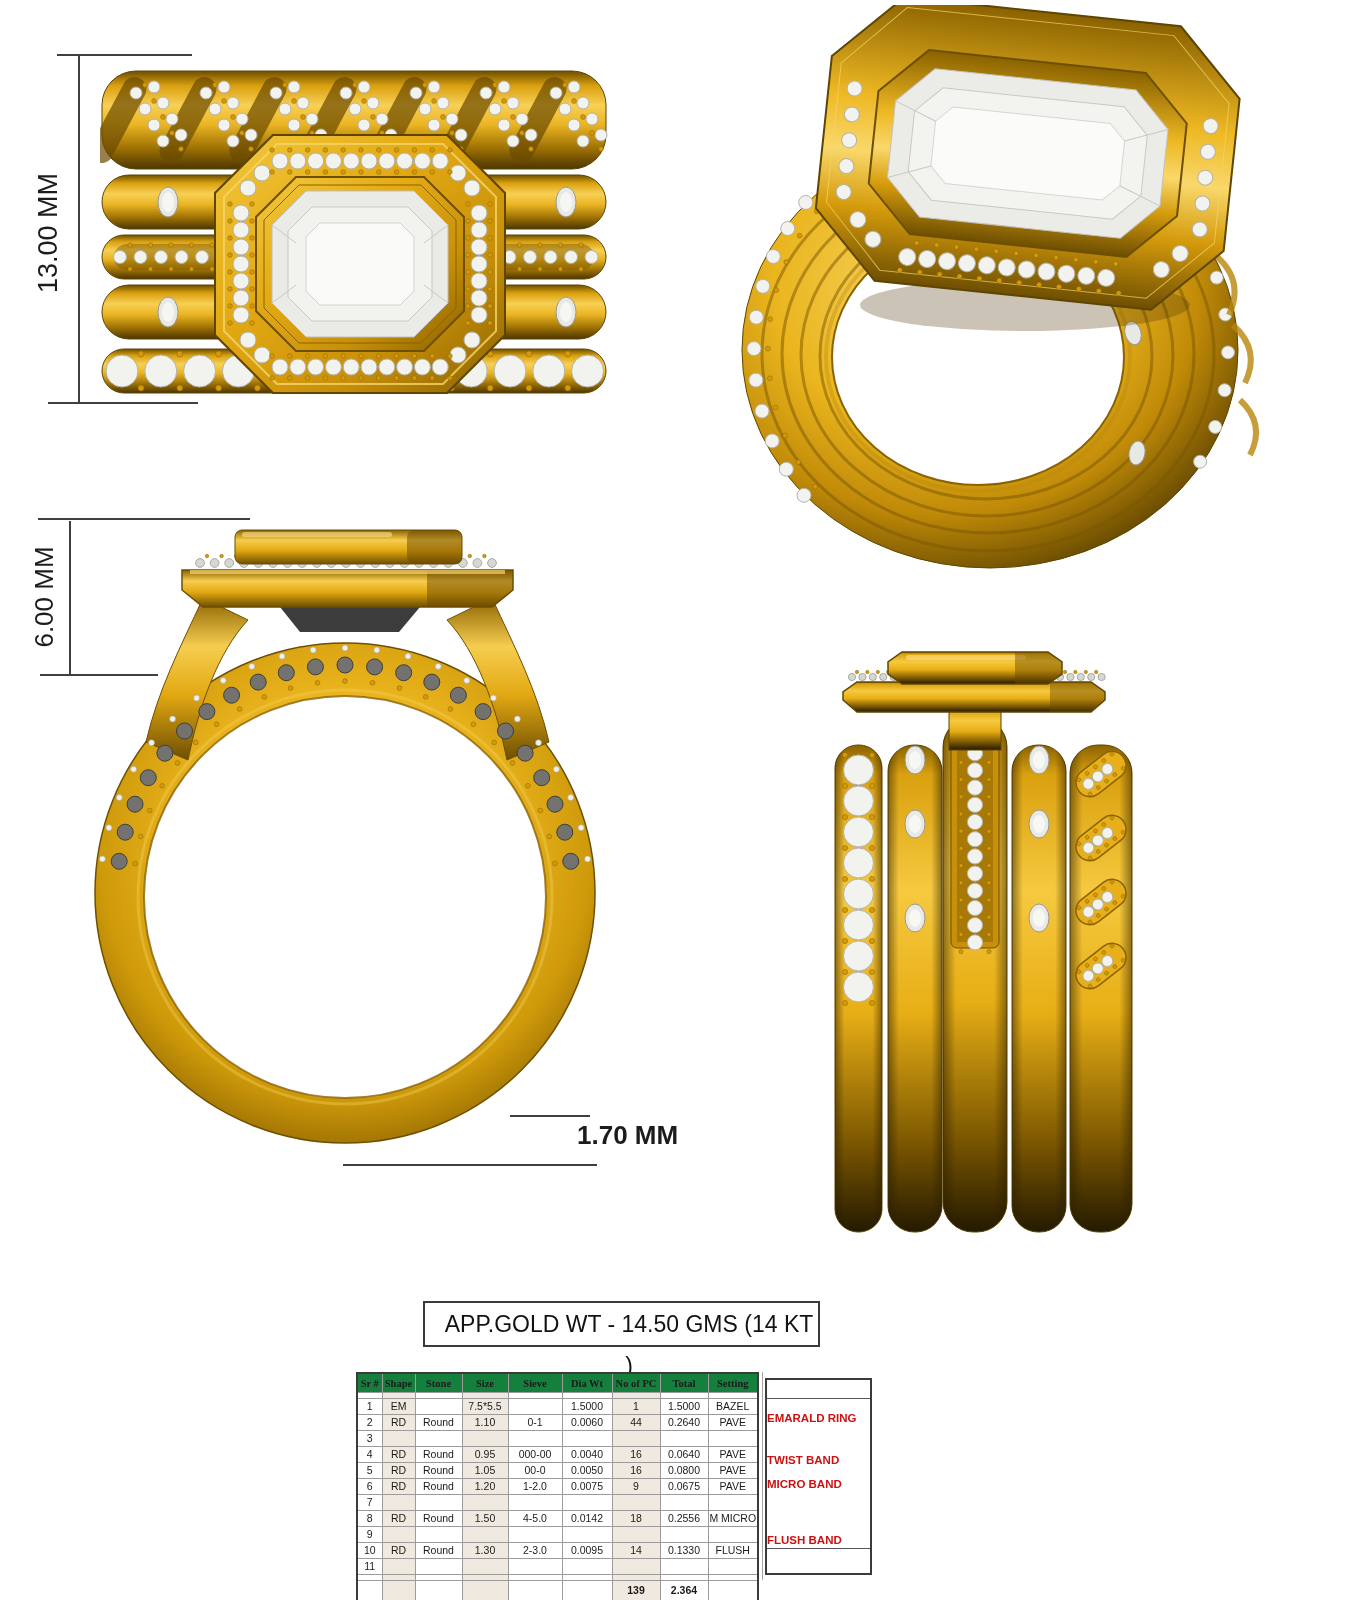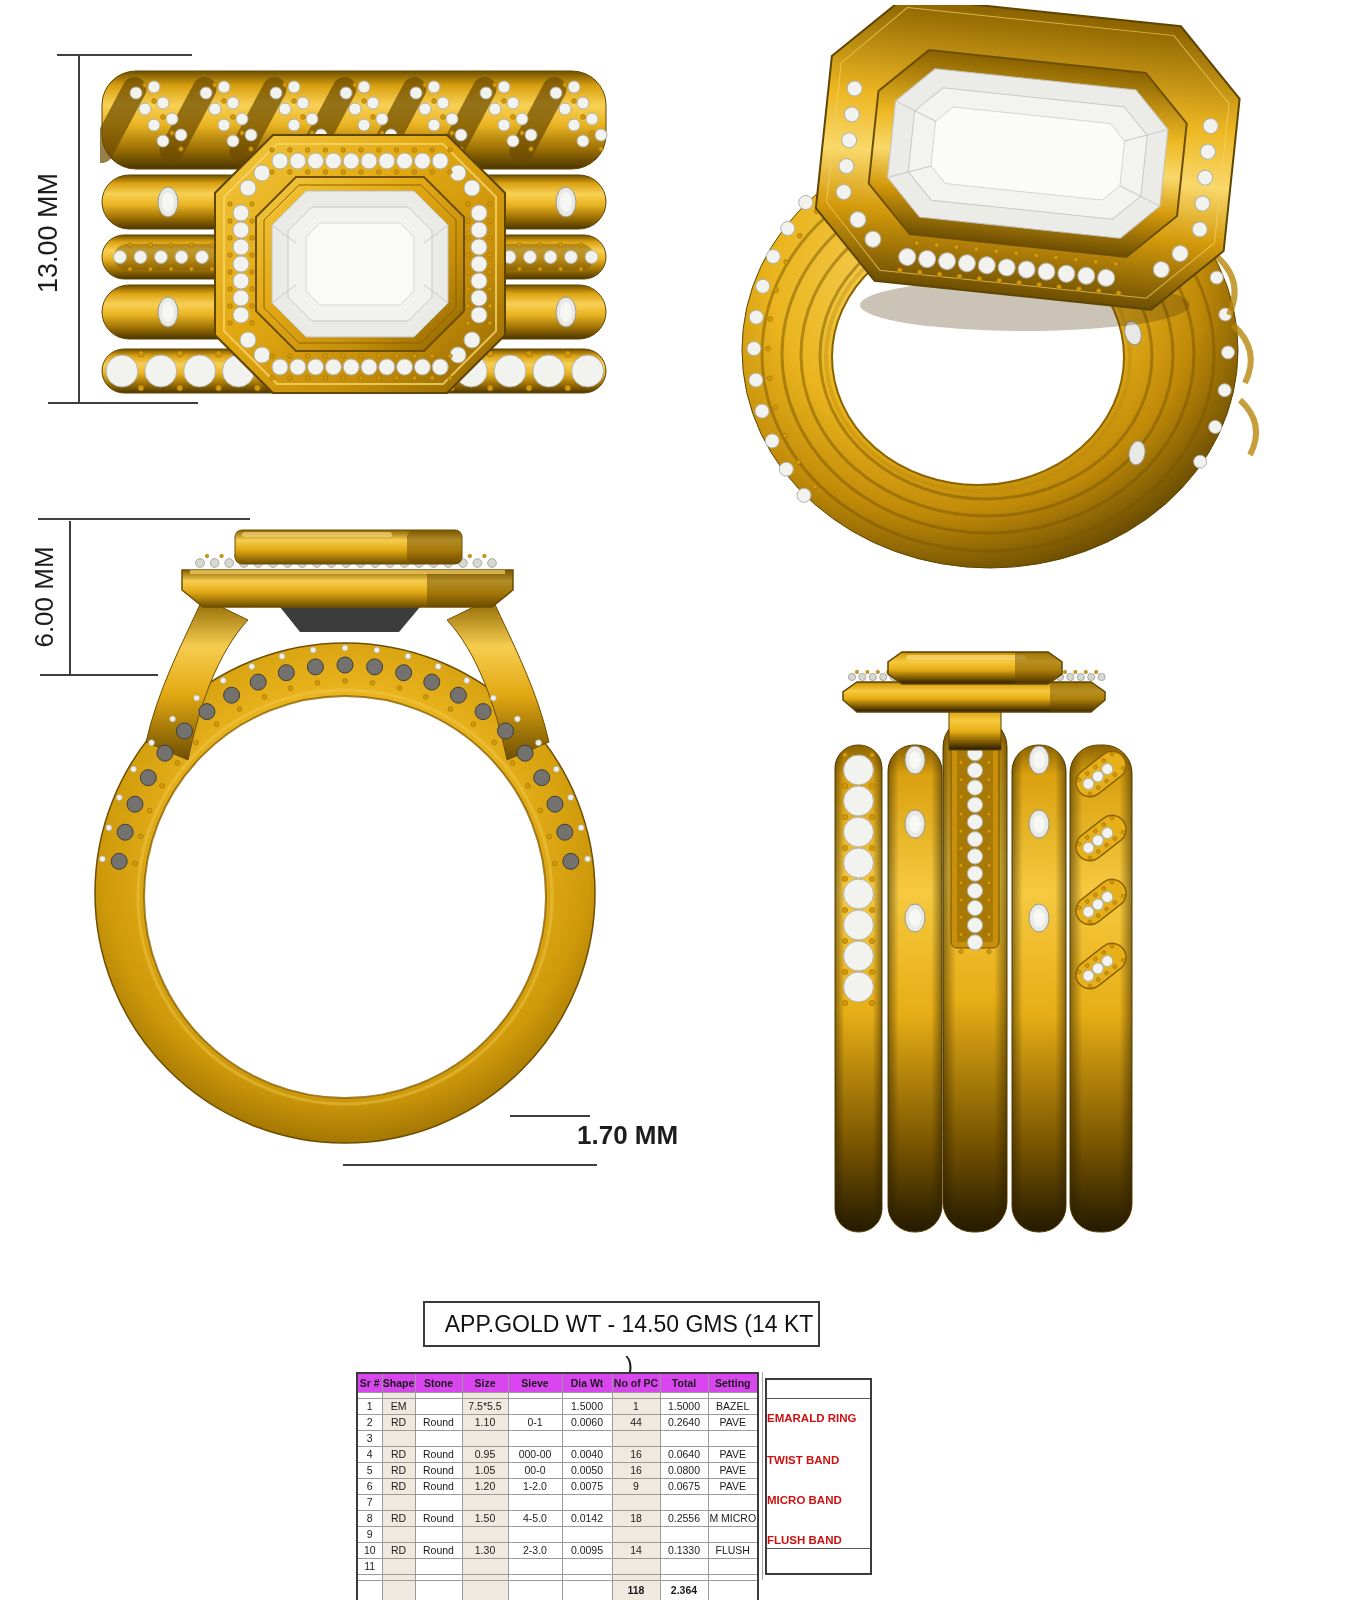--- a/index.html
+++ b/index.html
@@ -19,21 +19,21 @@
   #dim6-label{left:-26px;top:580px;width:140px;height:34px;line-height:34px;}
   #dim170-label{left:577px;top:1120px;font-weight:bold;}
 
   .title-box{position:absolute;left:423px;top:1301px;width:397px;height:46px;border:2px solid #3a3a3a;
              box-sizing:border-box;text-align:center;line-height:42px;font-size:23px;color:#121212;padding-left:15px;}
 
   table.spec{position:absolute;left:356px;top:1372px;border-collapse:collapse;border:2px solid #3b3b3b;
              font-size:10.5px;color:#1a1a1a;table-layout:fixed;}
   .spec th,.spec td{border:1px solid #9b9b9b;text-align:center;padding:0;height:15px;line-height:15px;
                     overflow:hidden;white-space:nowrap;font-family:"Liberation Sans",sans-serif;}
-  .spec th{height:18px;background:#d946ef;font-weight:bold;}
+  .spec th{height:18px;background:#15803d;font-weight:bold;font-family:Liberation Serif, serif;}
   .spec td:nth-child(2),.spec td:nth-child(4),.spec td:nth-child(7){background:#EFE9E0;}
   .spec tr.spacer td{height:5px;line-height:5px;}
   .spec tr.total td{height:19px;line-height:19px;font-weight:bold;}
 
   .panel{position:absolute;left:765px;top:1378px;width:107px;height:197px;border:2px solid #3b3b3b;box-sizing:border-box;}
   .panel .pline{position:absolute;left:0;right:0;border-top:1px solid #555;height:0;}
   .panel .plabel{position:absolute;left:0;right:0;text-align:left;font-size:11.5px;font-weight:bold;
                  color:#CC1111;white-space:nowrap;}
   #vthin{position:absolute;left:762px;top:1372px;height:208px;width:0;border-left:1px solid #a5a5a5;}
 
@@ -1354,31 +1354,31 @@
           <td></td>
           <td></td>
         </tr>
         <tr class="total">
           <td></td>
           <td></td>
           <td></td>
           <td></td>
           <td></td>
           <td></td>
-          <td>118</td>
+          <td>139</td>
           <td>2.364</td>
           <td></td>
         </tr>
       </tbody>
   </table>
 
   <div id="vthin"></div>
 
   <div class="panel">
     <div class="pline" style="top:18px;"></div>
     <div class="pline" style="top:168px;"></div>
     <div class="plabel" style="top:32px;">EMARALD RING</div>
     <div class="plabel" style="top:74px;">TWIST BAND</div>
-    <div class="plabel" style="top:114px;">MICRO BAND</div>
+    <div class="plabel" style="top:98px;">MICRO BAND</div>
     <div class="plabel" style="top:154px;">FLUSH BAND</div>
   </div>
 
 </div>
 
 </body></html>

